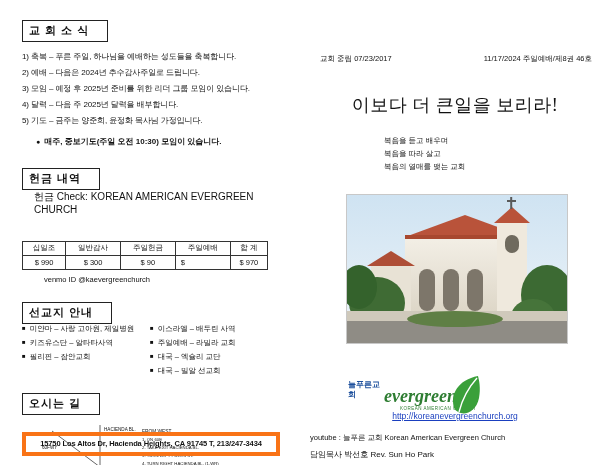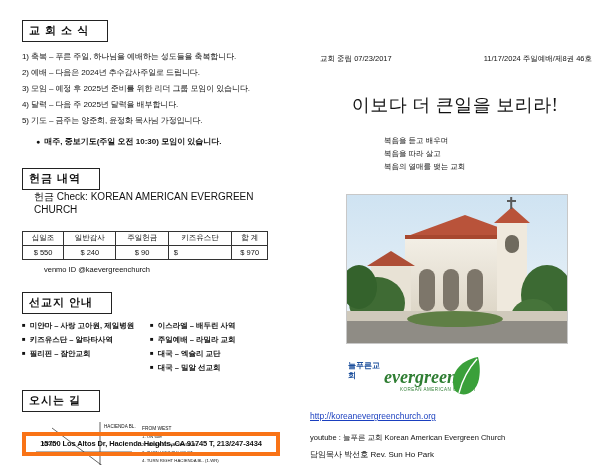--- a/index.html
+++ b/index.html
@@ -62,21 +62,21 @@
   .offer-head {
     margin-top: 21px;
   }
   .offer-check {
     display: inline-block;
     margin-left: 12px;
     font-size: 10px;
     vertical-align: 2px;
   }
   table.offer {
-    margin-top: 12px;
+    margin-top: 22px;
     border-collapse: collapse;
     width: 246px;
     font-size: 7.5px;
     padding-left: 20px;
   }
   table.offer td {
     border: 1px solid #333;
     height: 13px;
     text-align: center;
     padding: 0 2px;
@@ -84,26 +84,24 @@
   table.offer td.l { text-align: left; padding-left: 5px; }
   .venmo {
     margin-top: 5px;
     margin-left: 22px;
     font-size: 7.5px;
   }
 
   
   .miss-head { margin-top: 18px; }
   .miss-grid {
-    margin-top: 7px;
     display: grid;
     grid-template-columns: 128px 128px;
     row-gap: 4px;
     font-size: 7.5px;
-    font-weight: bold;
   }
   .miss-grid span::before {
     content: "\25A0";
     font-size: 6px;
     margin-right: 4px;
     vertical-align: 1px;
   }
 
   
   .map-head { margin-top: 17px; }
@@ -171,21 +169,21 @@
     width: 220px;
     height: 148px;
     overflow: hidden;
     border: 1px solid #c8c8c8;
   }
   .photo svg { display: block; }
 
   .logo {
     position: absolute;
     left: 38px;
-    top: 337px;
+    top: 356px;
     width: 130px;
     height: 48px;
   }
   .logo .kr {
     position: absolute;
     left: 0;
     top: 6px;
     font-size: 8px;
     font-weight: bold;
     color: #1c4f9c;
@@ -213,20 +211,21 @@
   .logo .leafwrap {
     position: absolute;
     left: 100px;
     top: 0px;
   }
 
   .url {
     position: absolute;
     top: 393px;
     width: 290px;
+    text-align: center;
     font-size: 8.5px;
     color: #1a3fbf;
     text-decoration: underline;
   }
   .r-foot1 {
     position: absolute;
     top: 415px;
     width: 290px;
     font-size: 7.5px;
   }
@@ -263,26 +262,26 @@
       <span class="section-tag">헌금 내역</span>
       <span class="offer-check">헌금 Check:  KOREAN AMERICAN EVERGREEN CHURCH</span>
     </div>
 
     <table class="offer">
       <tbody>
           <tr>
         <td>십일조</td>
         <td>일반감사</td>
         <td>주일헌금</td>
-        <td>키즈유스단</td>
+        <td>주일예배</td>
         <td>합  계</td>
       </tr>
       <tr>
-        <td>$ 550</td>
-        <td>$ 240</td>
+        <td>$ 990</td>
+        <td>$ 300</td>
         <td>$ 90</td>
         <td class="l">$</td>
         <td>$ 970</td>
       </tr>
     </tbody>
       </table>
 
     <div class="venmo">venmo   ID @kaevergreenchurch</div>
 
     <div class="miss-head">

